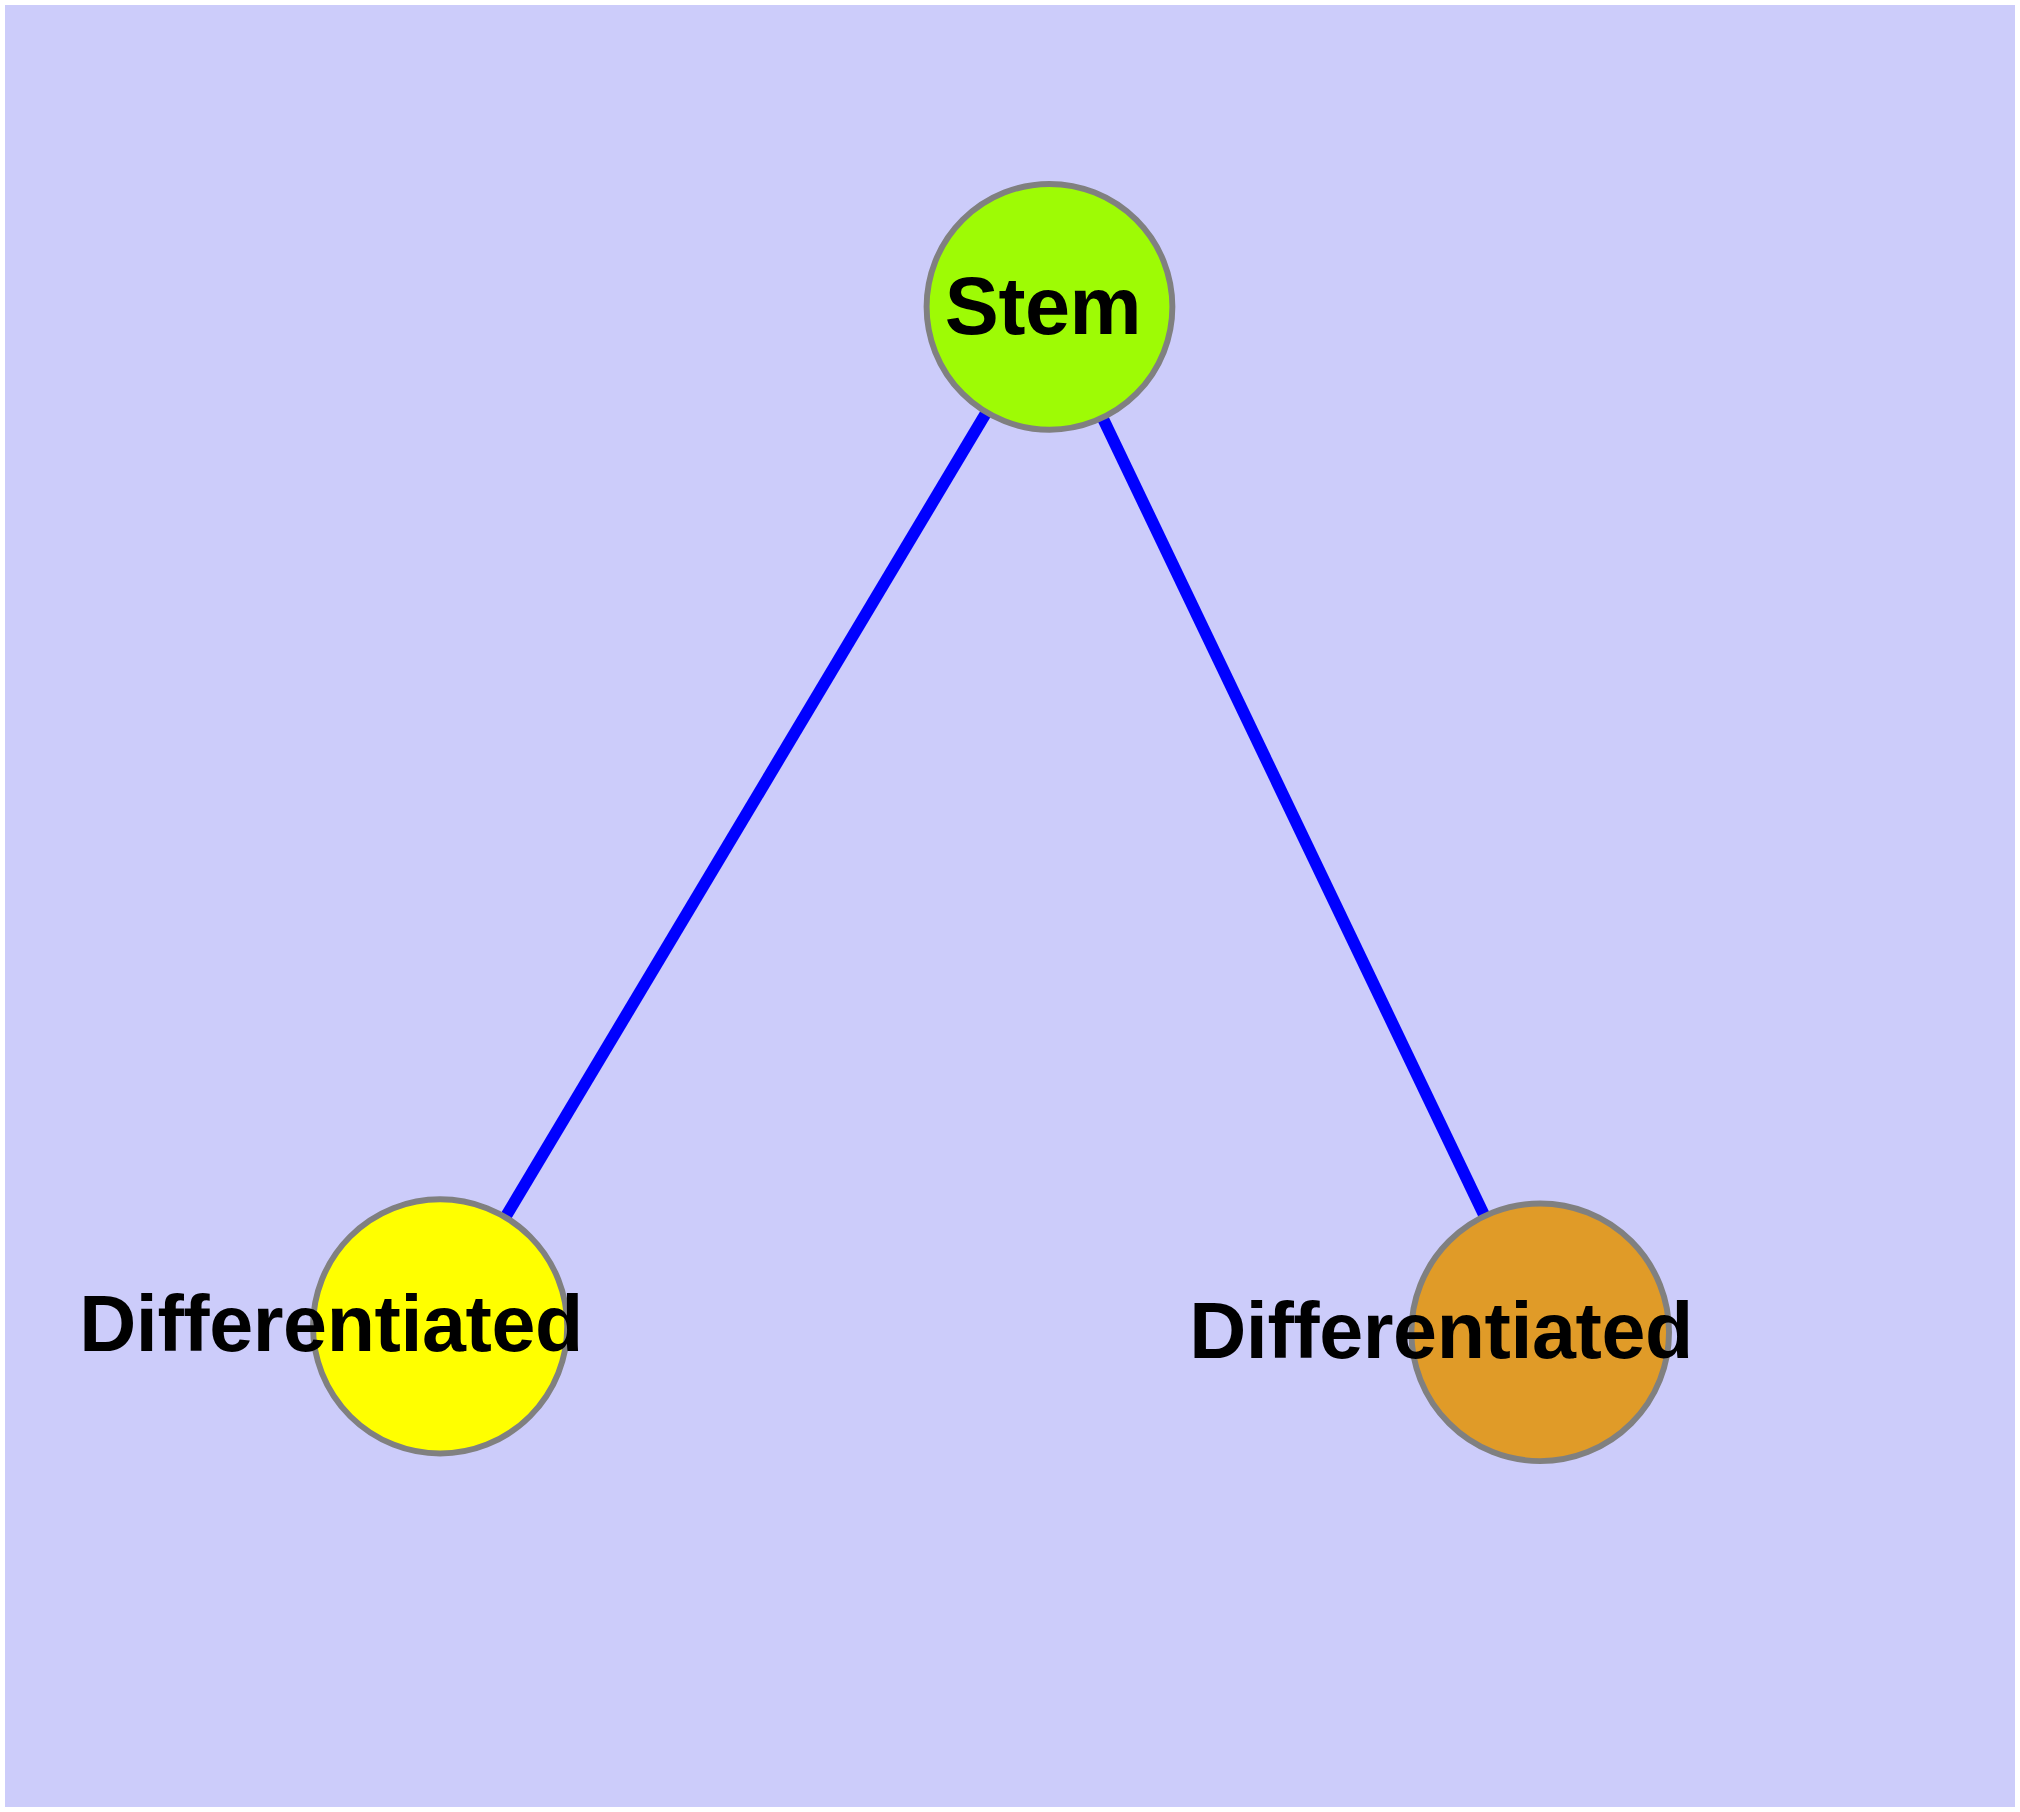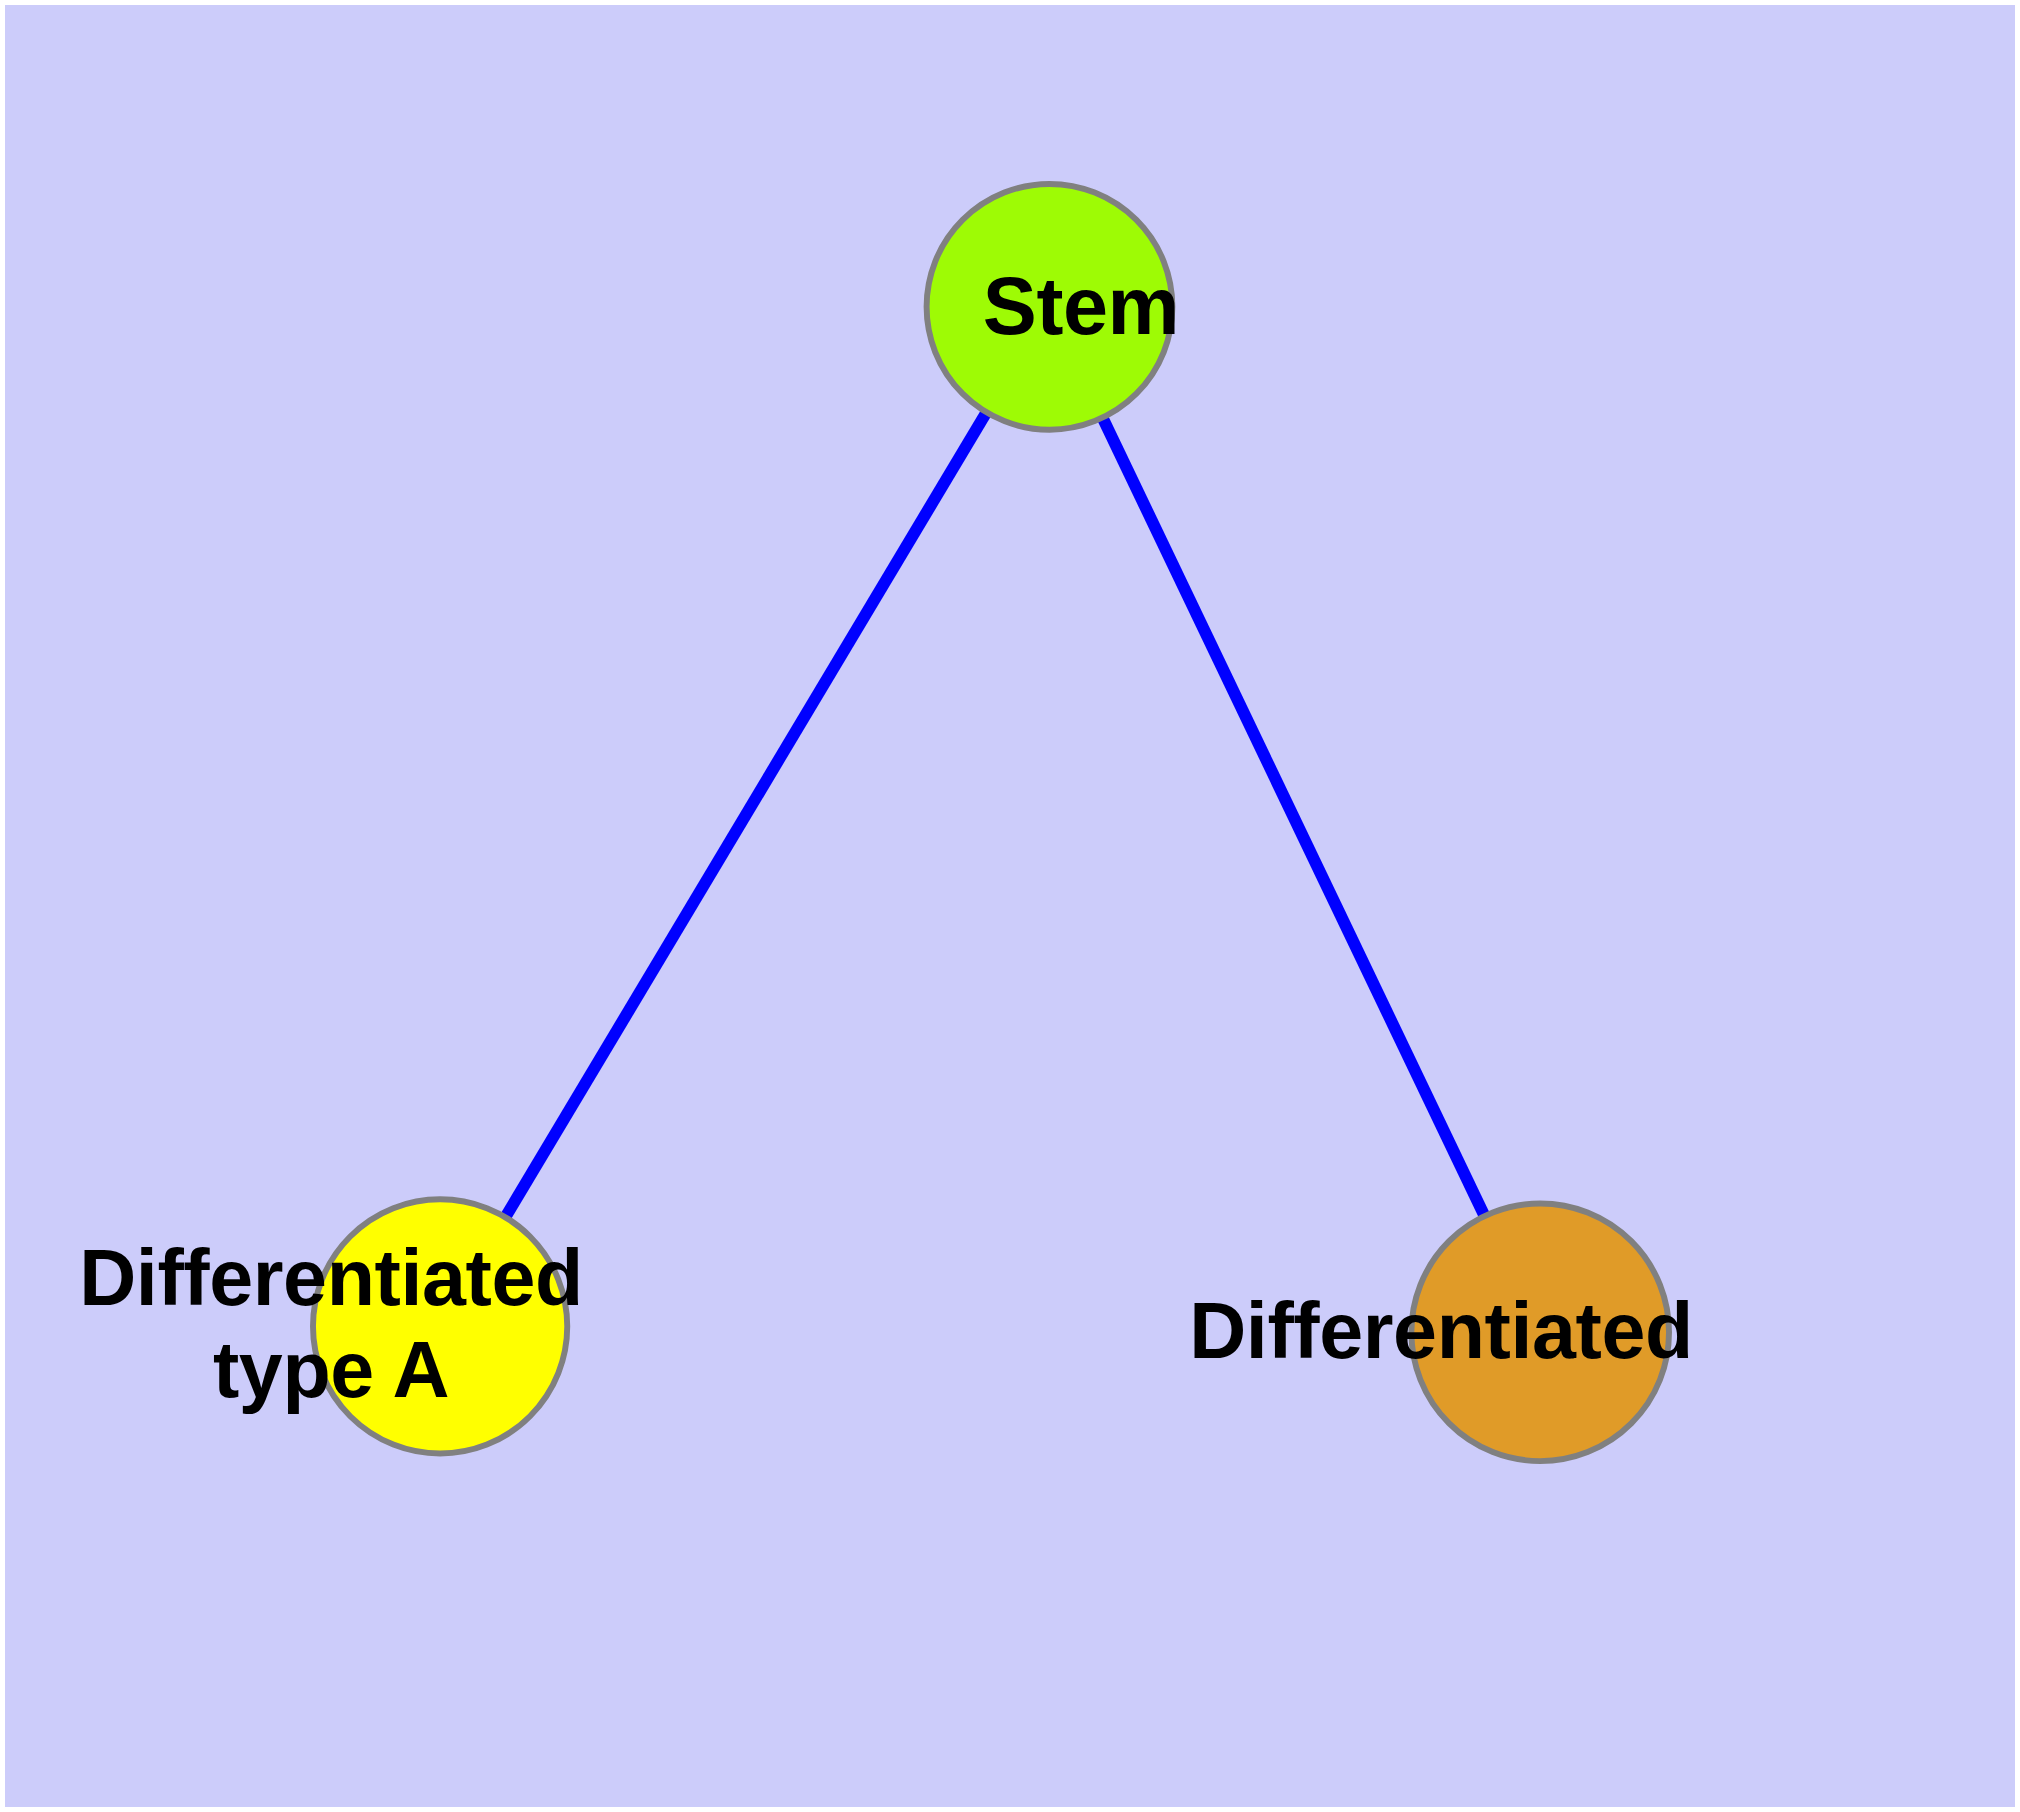--- a/index.html
+++ b/index.html
@@ -76,20 +76,20 @@
       <line x1="1238" y1="362" x2="1817" y2="1572" stroke="#0000ff" stroke-width="14" stroke-linecap="butt"></line>
     </g>
 
     <g>
       <circle cx="1238" cy="362" r="145" fill="#9efb05" stroke="#808080" stroke-width="7"></circle>
       <circle cx="519" cy="1565" r="150" fill="#ffff00" stroke="#808080" stroke-width="7"></circle>
       <circle cx="1817" cy="1572" r="152" fill="#e09b28" stroke="#808080" stroke-width="7"></circle>
     </g>
   </svg>
 
-  <div id="label-stem" class="node-label" style="left: 1081px; top: 307px; font-size: 81px; color: rgb(0, 0, 0);">Stem</div>
+  <div id="label-stem" class="node-label" style="left: 1043px; top: 307px; font-size: 81px; color: rgb(0, 0, 0);">Stem</div>
 
-  <div id="label-diff-a" class="node-label" style="left: 331px; top: 1324px; font-size: 79px; color: rgb(0, 0, 0);"><span>Differentiated</span><br><span>type A</span></div>
+  <div id="label-diff-a" class="node-label" style="left: 331px; top: 1324px; font-size: 79px; color: rgb(0, 0, 0);"><span>Differentiated</span><br></div>
 
   <div id="label-diff-b" class="node-label" style="left: 1441px; top: 1331px; font-size: 79px; color: rgb(0, 0, 0);"><span>Differentiated</span><br></div>
 
 </div>
 
 
 </body></html>

